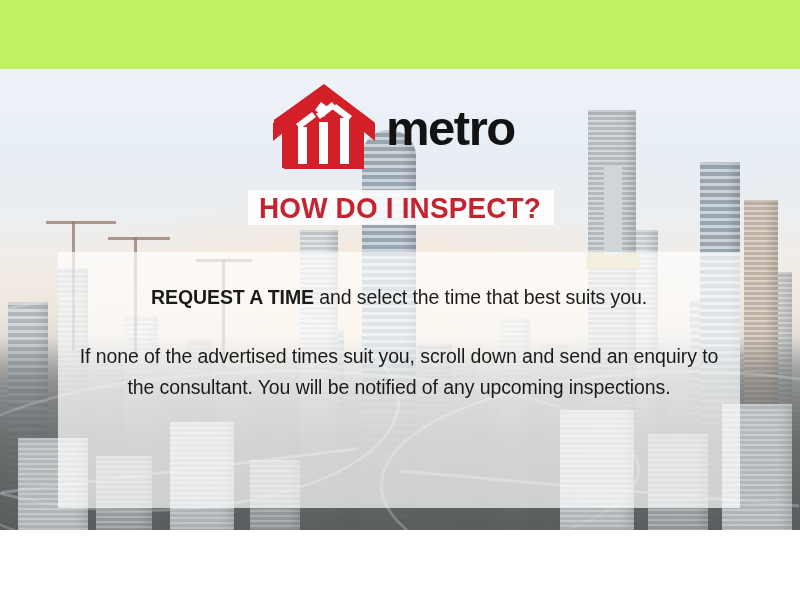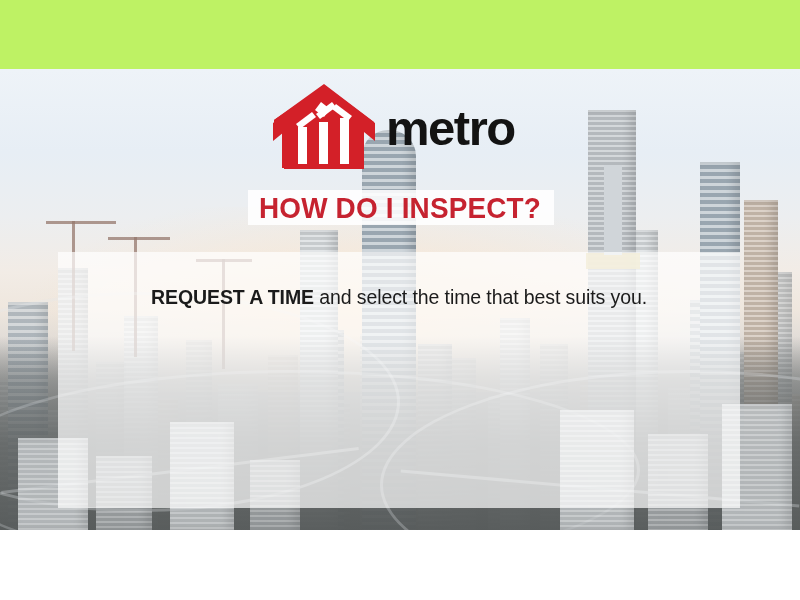--- a/index.html
+++ b/index.html
@@ -210,15 +210,16 @@
   </div>
 
   <div class="headline-band"></div>
   <div class="headline">HOW DO I INSPECT?</div>
 
   <div class="panel"></div>
   <div class="copy">
     <p class="line p1">
       <span class="bold">REQUEST A TIME</span><span> and select the time that best suits you.</span>
     </p>
+    <p class="line p3">If none of the advertised times suit you, scroll down and send an enquiry to the consultant. You will be notified of any upcoming inspections.</p>
   </div>
 
 </div>
 
 </body></html>

